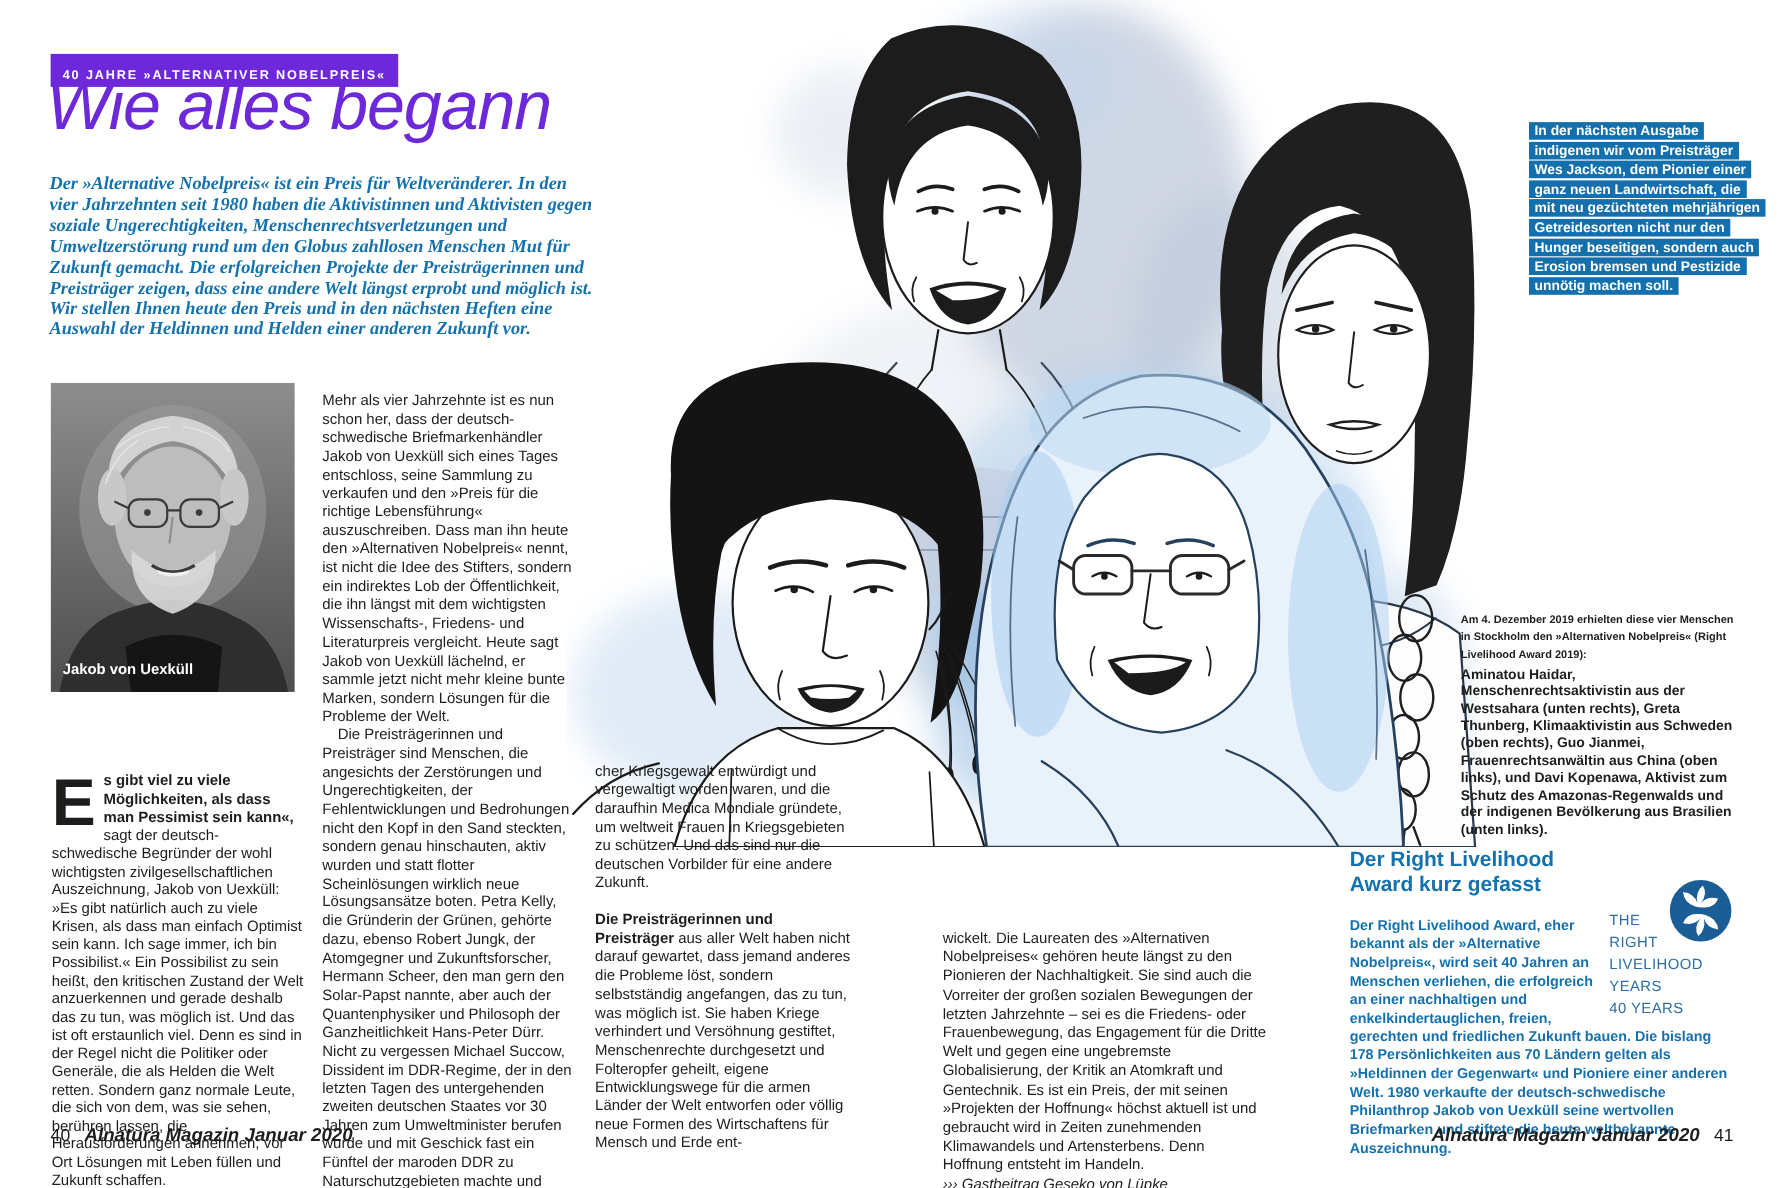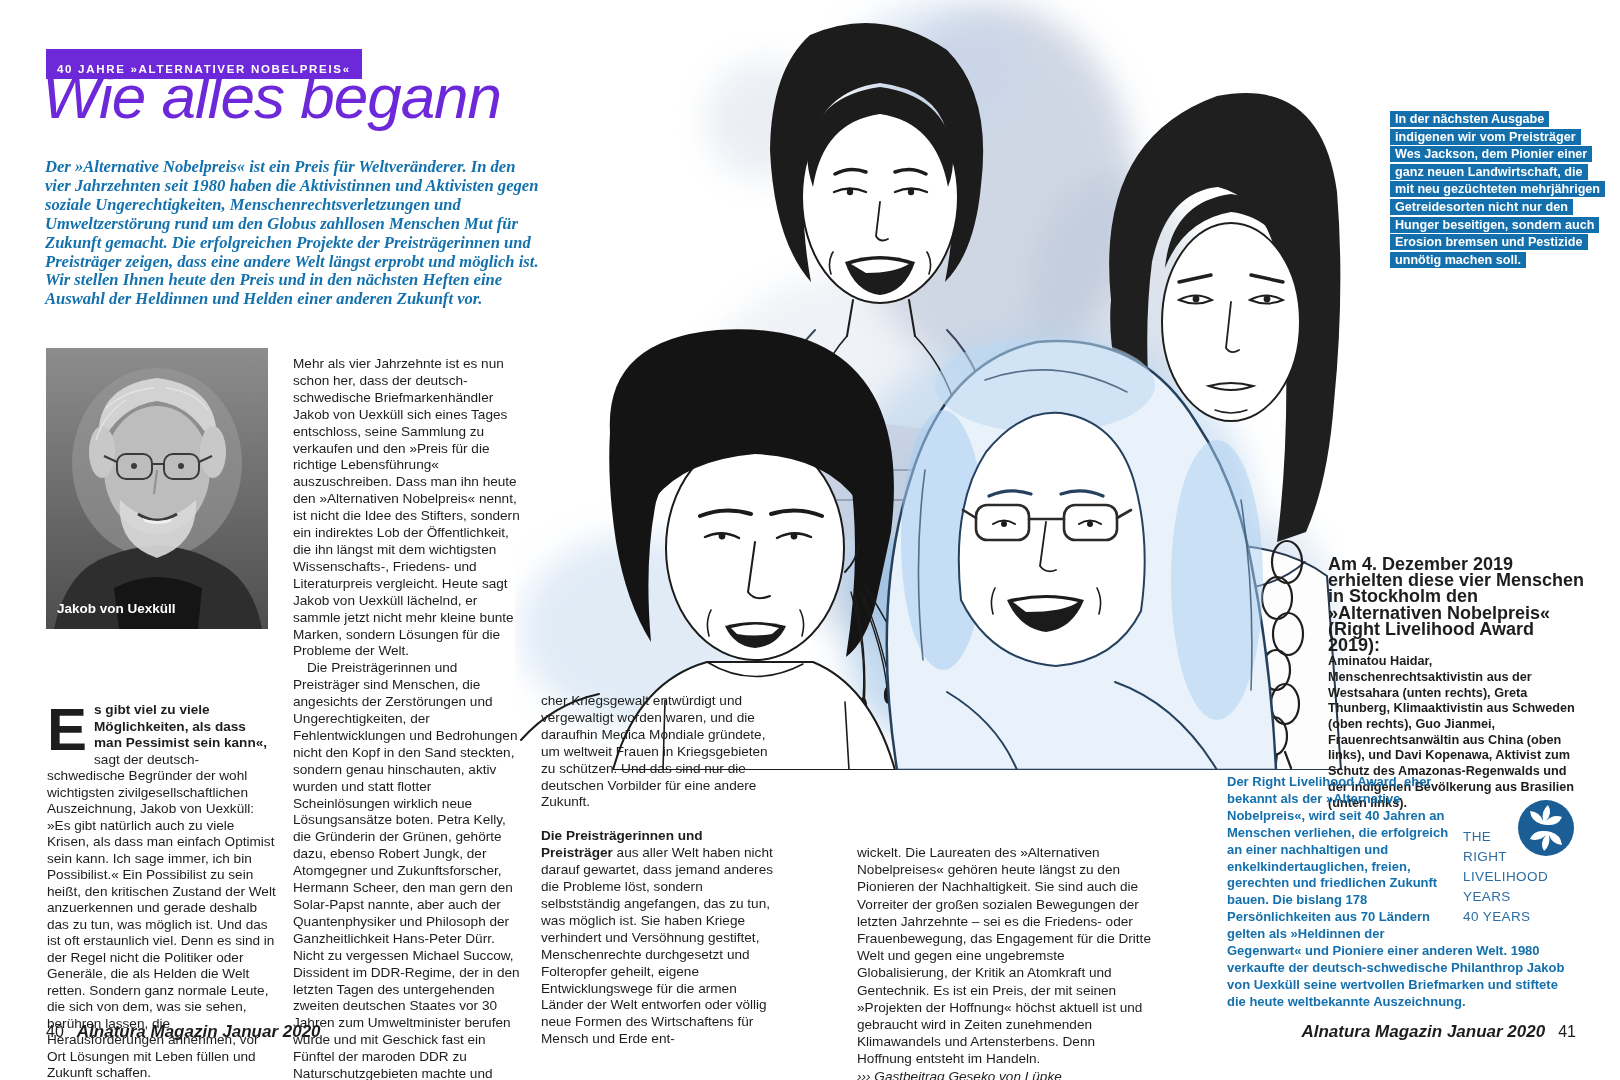--- a/index.html
+++ b/index.html
@@ -34,21 +34,21 @@
   .dropcap{float:left;font-size:60px;line-height:49px;font-weight:bold;margin:3px 7px 0 0;color:#1d1d1b;}
 
   
   .next-issue{position:absolute;left:1390px;top:111px;z-index:3;}
   .next-issue span{display:table;background:#1470ad;color:#fff;font-weight:bold;
                    font-size:12.6px;line-height:14px;padding:1px 5px;margin-bottom:1.6px;white-space:nowrap;}
 
   
   .ill-caption{position:absolute;left:1328px;top:556px;width:259px;z-index:3;
                font-weight:bold;font-size:12.7px;line-height:15.7px;color:#1d1d1b;}
-  .ill-caption .lead{display:block;font-size:18px;line-height:16.2px;}
+  .ill-caption .lead{display:block;font-size:10px;line-height:16.2px;}
   .ill-caption .rest{display:block;margin-top:1px;}
 
   
   .award-box{position:absolute;left:1227px;top:757px;width:350px;z-index:3;}
   .rl-logo{float:right;width:116px;height:174px;position:relative;margin-left:6px;}
   .rl-logo .logo-circle{position:absolute;right:2px;top:42px;}
   .rl-logo .logo-lines{position:absolute;left:2px;top:70px;color:#2d6da3;
                        font-size:13.5px;line-height:20px;letter-spacing:.4px;}
   .award-box h2{margin:0;padding-top:13px;font-size:19px;line-height:23px;color:#1371ad;font-weight:bold;}
   .award-box .body{margin-top:17px;font-size:13px;line-height:16.9px;font-weight:bold;color:#1470ad;}
@@ -280,20 +280,21 @@
         </g>
       </svg>
       <div class="logo-lines">
         <div>THE</div>
         <div>RIGHT</div>
         <div>LIVELIHOOD</div>
         <div>YEARS</div>
         <div>40 YEARS</div>
       </div>
     </div>
+    <h2>Der Right Livelihood Award kurz gefasst</h2>
     <p class="body">Der Right Livelihood Award, eher bekannt als der »Alternative Nobelpreis«, wird seit 40 Jahren an Menschen verliehen, die erfolgreich an einer nachhaltigen und enkelkindertauglichen, freien, gerechten und friedlichen Zukunft bauen. Die bislang 178 Persönlichkeiten aus 70 Ländern gelten als »Heldinnen der Gegenwart« und Pioniere einer anderen Welt. 1980 verkaufte der deutsch-schwedische Philanthrop Jakob von Uexküll seine wertvollen Briefmarken und stiftete die heute weltbekannte Auszeichnung.</p>
   </aside>
 
   <div class="footer-left">
     <span class="pageno">40</span><span class="mag">Alnatura Magazin Januar 2020</span>
   </div>
   <div class="footer-right">
     <span class="mag">Alnatura Magazin Januar 2020</span><span class="pageno">41</span>
   </div>
 

